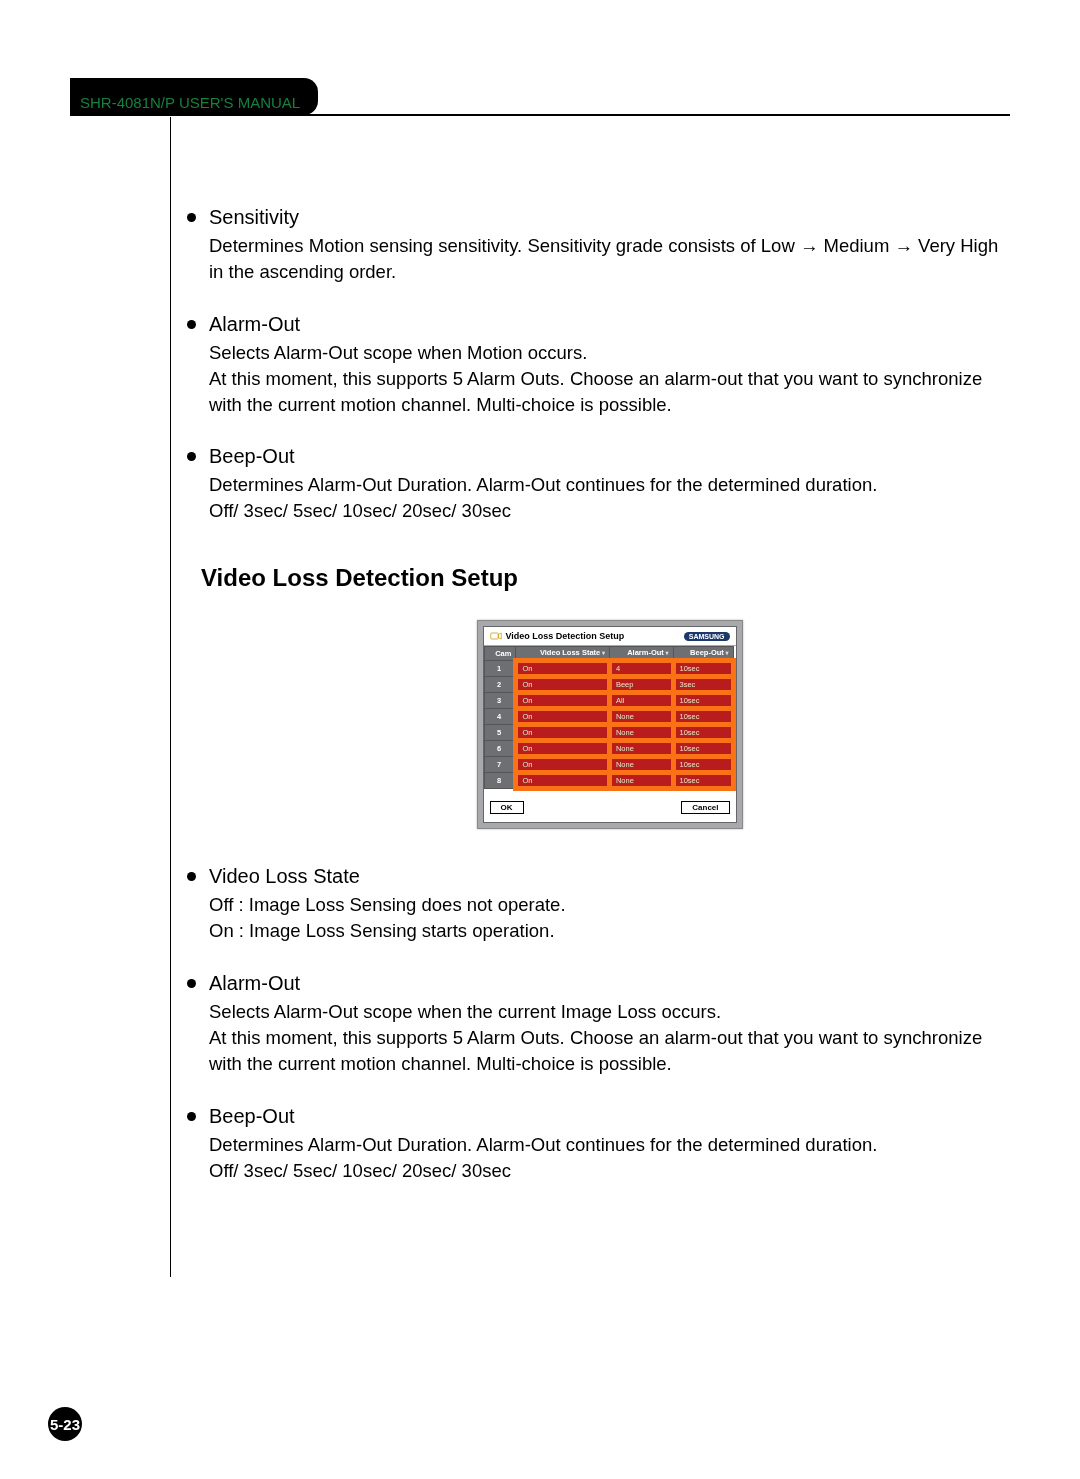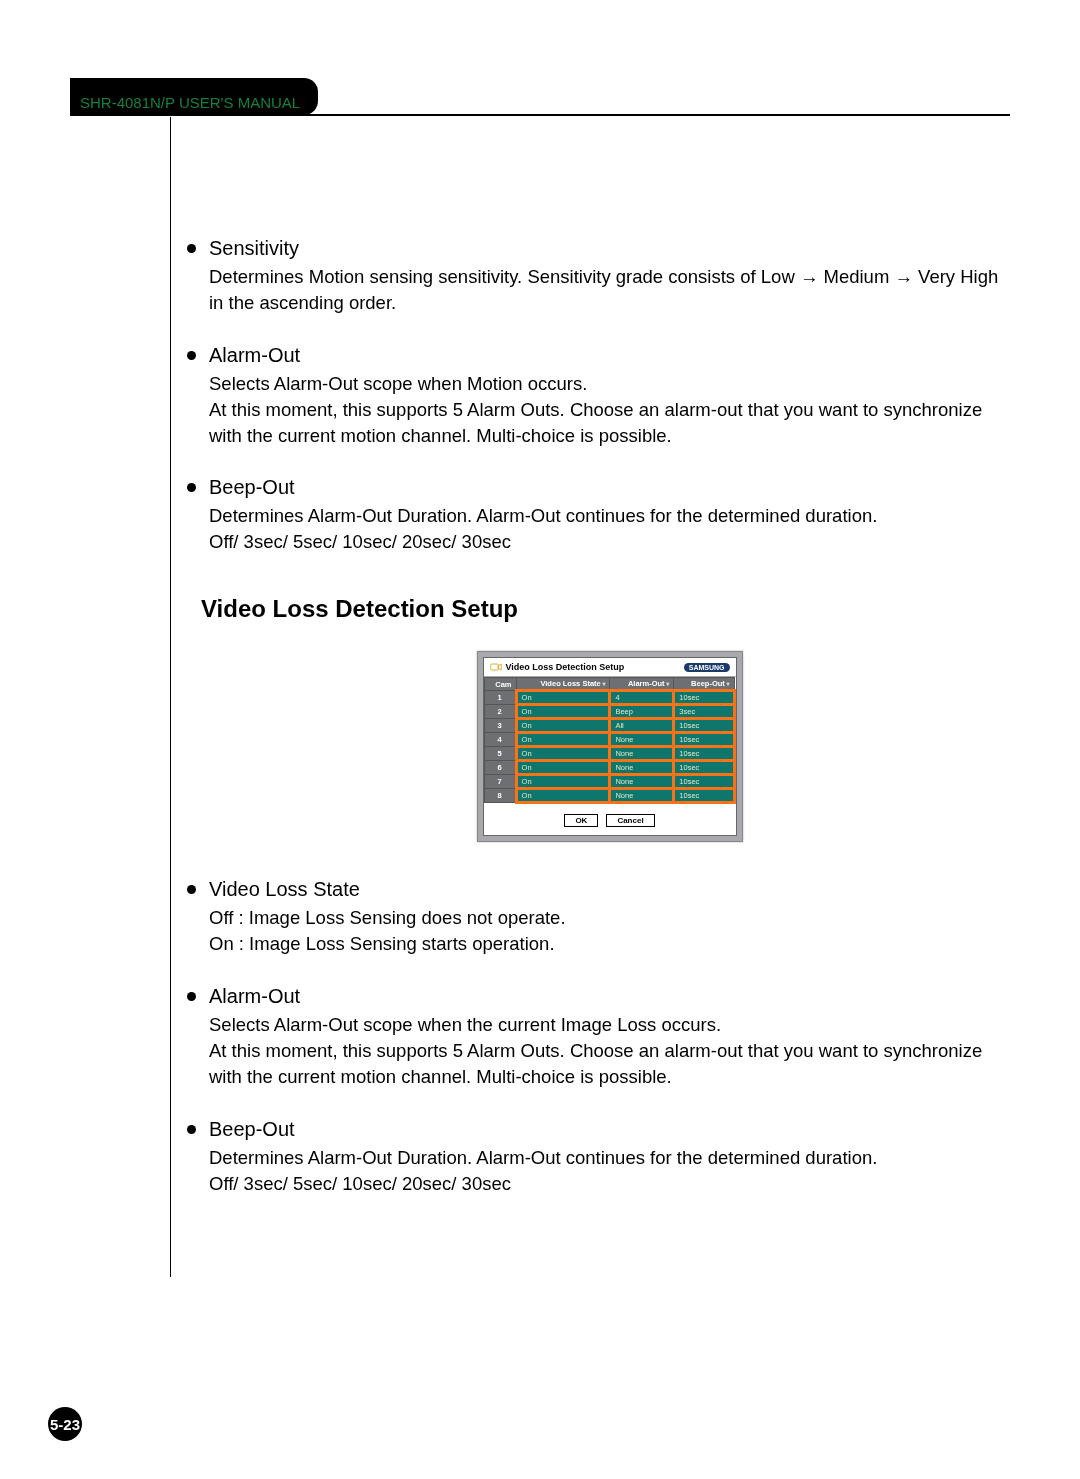--- a/index.html
+++ b/index.html
@@ -29,21 +29,21 @@
     border: none;
     border-top: 2px solid #000;
     margin: 0 0 0 0;
     position: relative;
     top: -1px;
   }
   .content {
     margin-left: 100px;
     border-left: 1px solid #000;
     padding-left: 38px;
-    padding-top: 120px;
+    padding-top: 89px;
     min-height: 1160px;
     box-sizing: border-box;
   }
   .bullet-item {
     margin-bottom: 28px;
   }
   .bullet-row {
     display: flex;
     align-items: baseline;
     position: relative;
@@ -120,37 +120,37 @@
     background: #6d6f73;
     color: #fff;
     font-weight: bold;
     text-align: right;
     padding: 1px 4px;
     border: 1px solid #555;
     font-size: 7.5px;
     white-space: nowrap;
   }
   .dlg-table td {
-    background: #0f766e;
+    background: #b91c1c;
     color: #e3e7c4;
     padding: 1px 4px;
-    border: 3px solid #f97316;
+    border: 5px solid #f97316;
     font-size: 7.5px;
   }
   .dlg-table td.cam {
     background: #6d6f73;
     color: #fff;
     font-weight: bold;
     text-align: center;
     border: 1px solid #555;
   }
   .dropdown-arrow::after { content: " ▾"; font-size: 6px; color: #ddd; }
   .dialog-buttons {
     display: flex;
-    justify-content: center;
+    justify-content: space-between;
     gap: 8px;
     padding: 10px 6px 8px 6px;
     background: #fff;
   }
   .dlg-btn {
     border: 1px solid #000;
     background: #fff;
     font-size: 8px;
     font-weight: bold;
     padding: 1px 10px;

